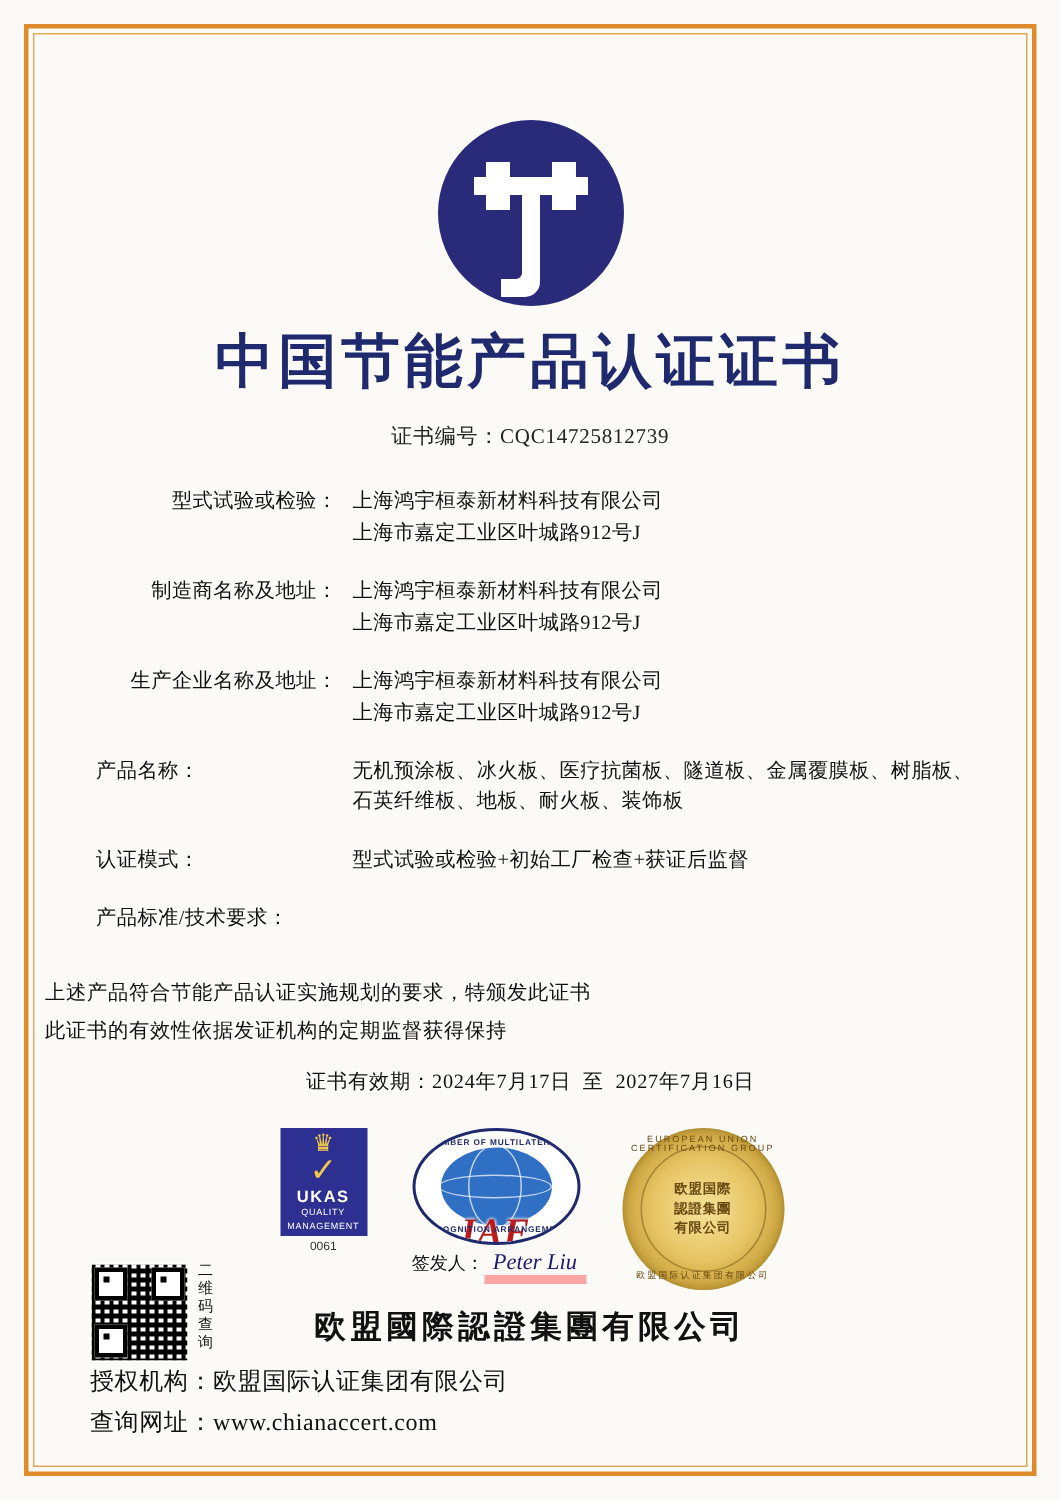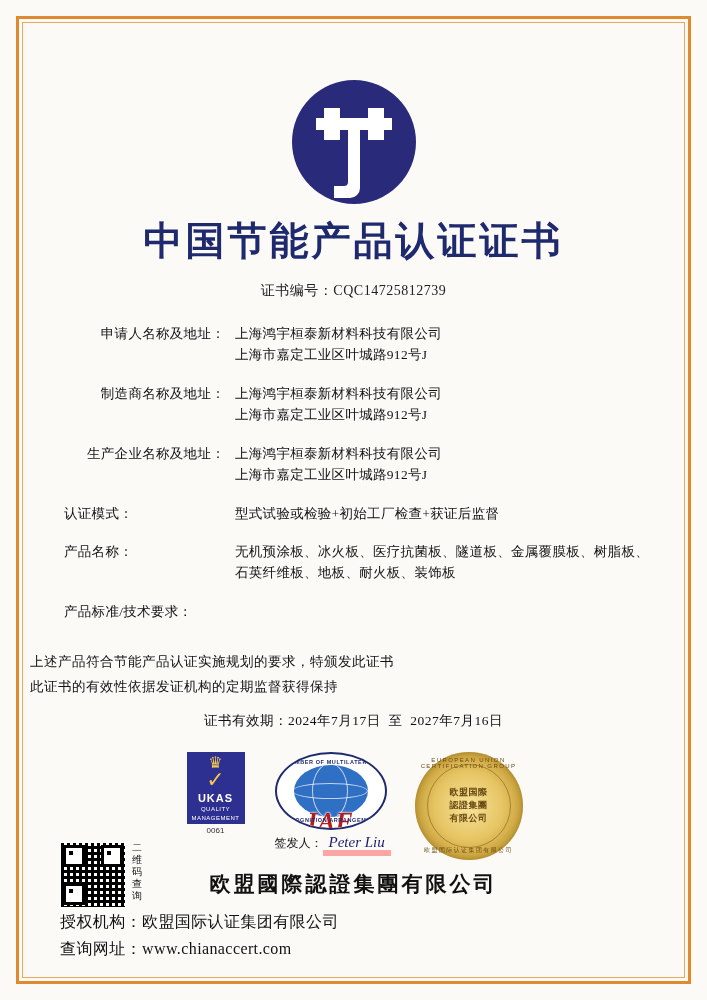--- a/index.html
+++ b/index.html
@@ -388,21 +388,21 @@
 
     <div class="doc-title">中国节能产品认证证书</div>
 
     <div class="cert-no">
       <span>证书编号：</span><span>CQC14725812739</span>
     </div>
 
     <div class="fields">
 
       <div class="row">
-        <div class="label">申请人名称及地址：</div>
+        <div class="label">型式试验或检验：</div>
         <div class="value">
           <span class="line">上海鸿宇桓泰新材料科技有限公司</span>
           <span class="line">上海市嘉定工业区叶城路912号J</span>
         </div>
       </div>
 
       <div class="row">
         <div class="label">制造商名称及地址：</div>
         <div class="value">
           <span class="line">上海鸿宇桓泰新材料科技有限公司</span>
@@ -412,31 +412,31 @@
 
       <div class="row">
         <div class="label">生产企业名称及地址：</div>
         <div class="value">
           <span class="line">上海鸿宇桓泰新材料科技有限公司</span>
           <span class="line">上海市嘉定工业区叶城路912号J</span>
         </div>
       </div>
 
       <div class="row">
-        <div class="label left">认证模式：</div>
-        <div class="value">
-          <span class="line">型式试验或检验+初始工厂检查+获证后监督</span>
-        </div>
-      </div>
-
-      <div class="row">
         <div class="label left">产品名称：</div>
         <div class="value">
           <span class="line">无机预涂板、冰火板、医疗抗菌板、隧道板、金属覆膜板、树脂板、</span>
           <span class="line">石英纤维板、地板、耐火板、装饰板</span>
+        </div>
+      </div>
+
+      <div class="row">
+        <div class="label left">认证模式：</div>
+        <div class="value">
+          <span class="line">型式试验或检验+初始工厂检查+获证后监督</span>
         </div>
       </div>
 
       <div class="row">
         <div class="label left">产品标准/技术要求：</div>
       </div>
 
     </div>
 
     <div class="statement">

